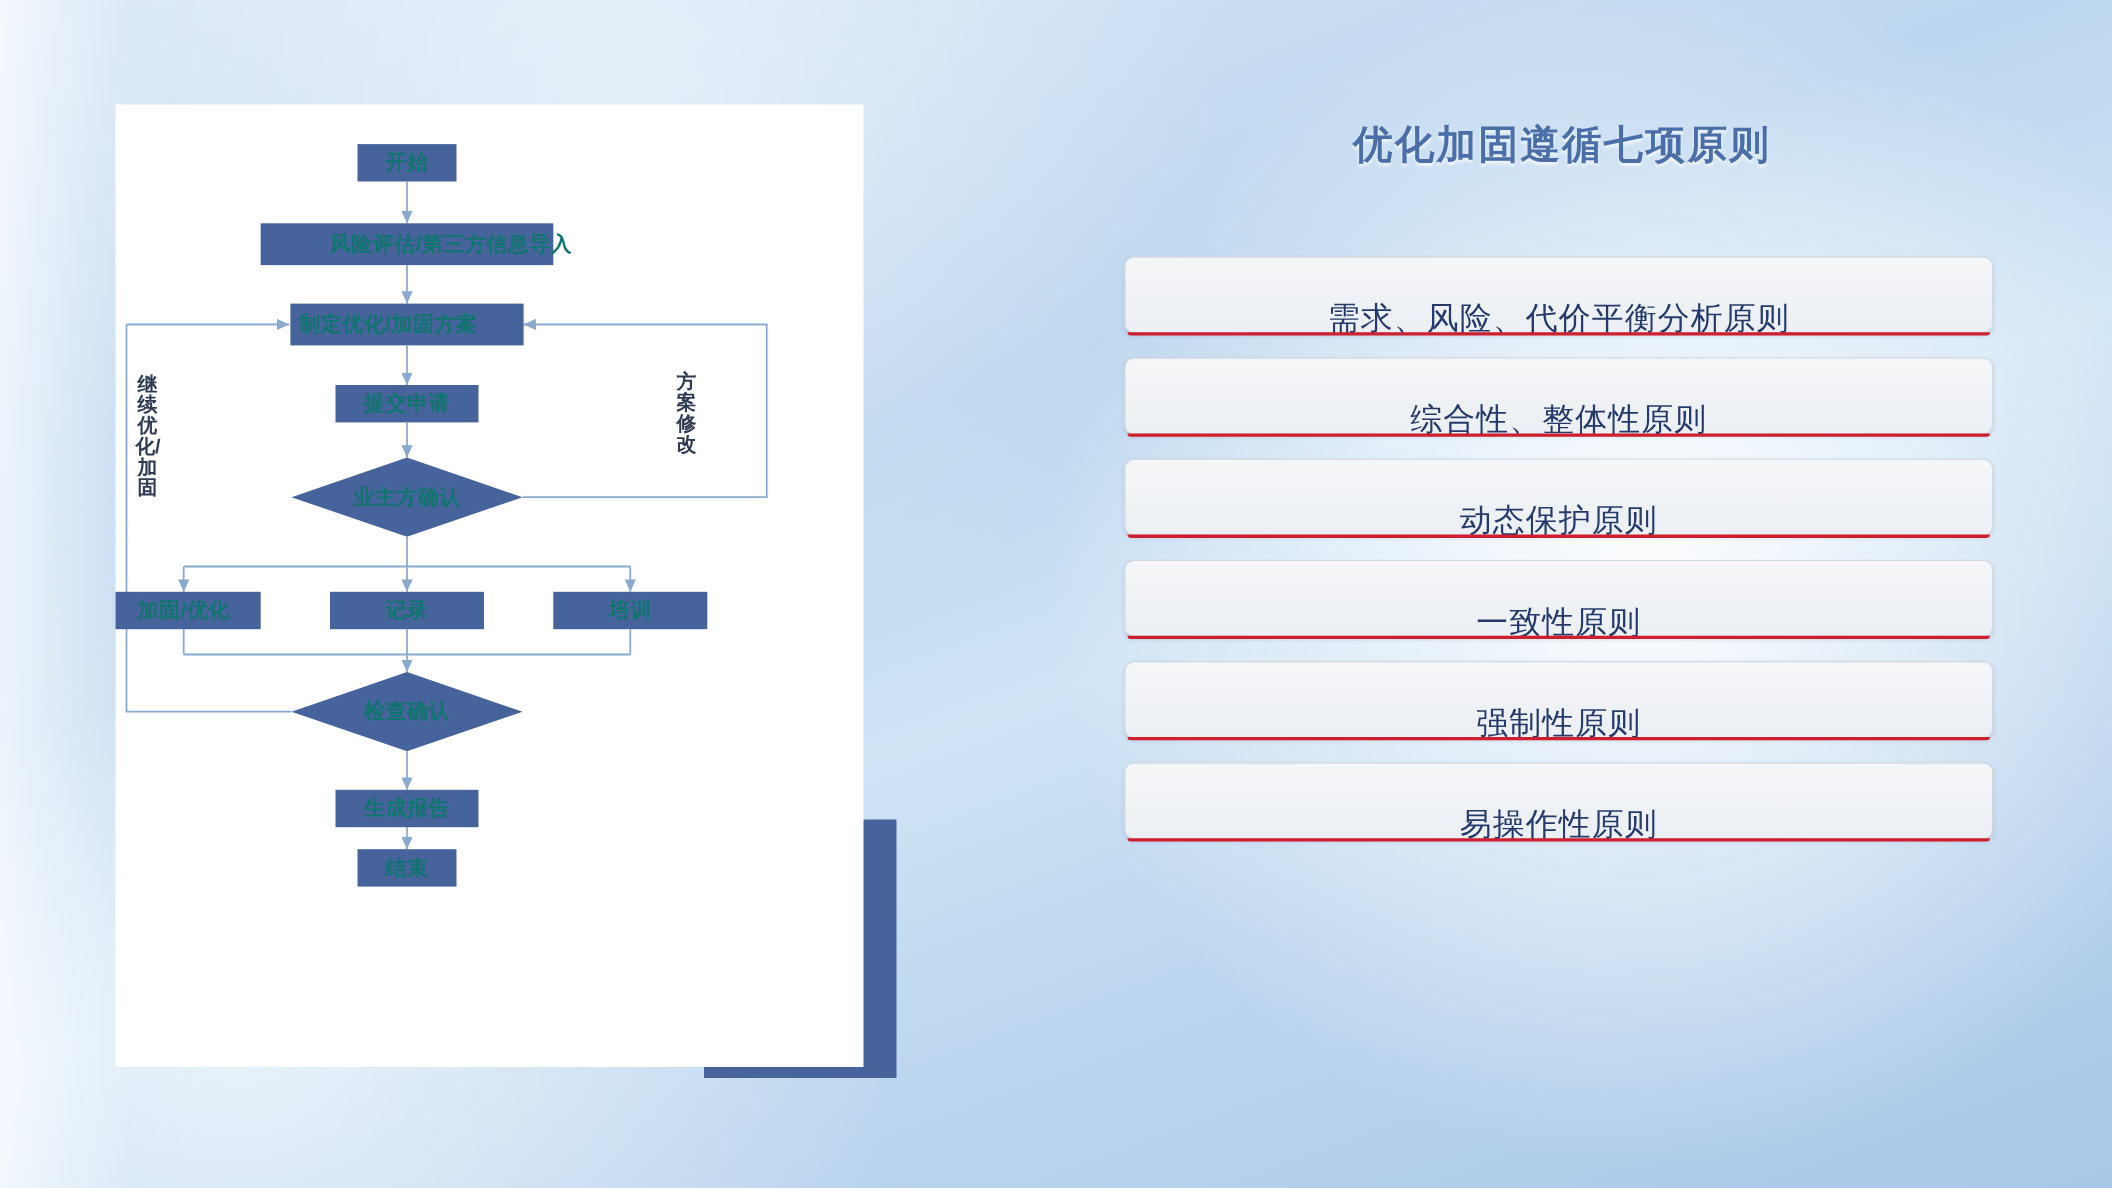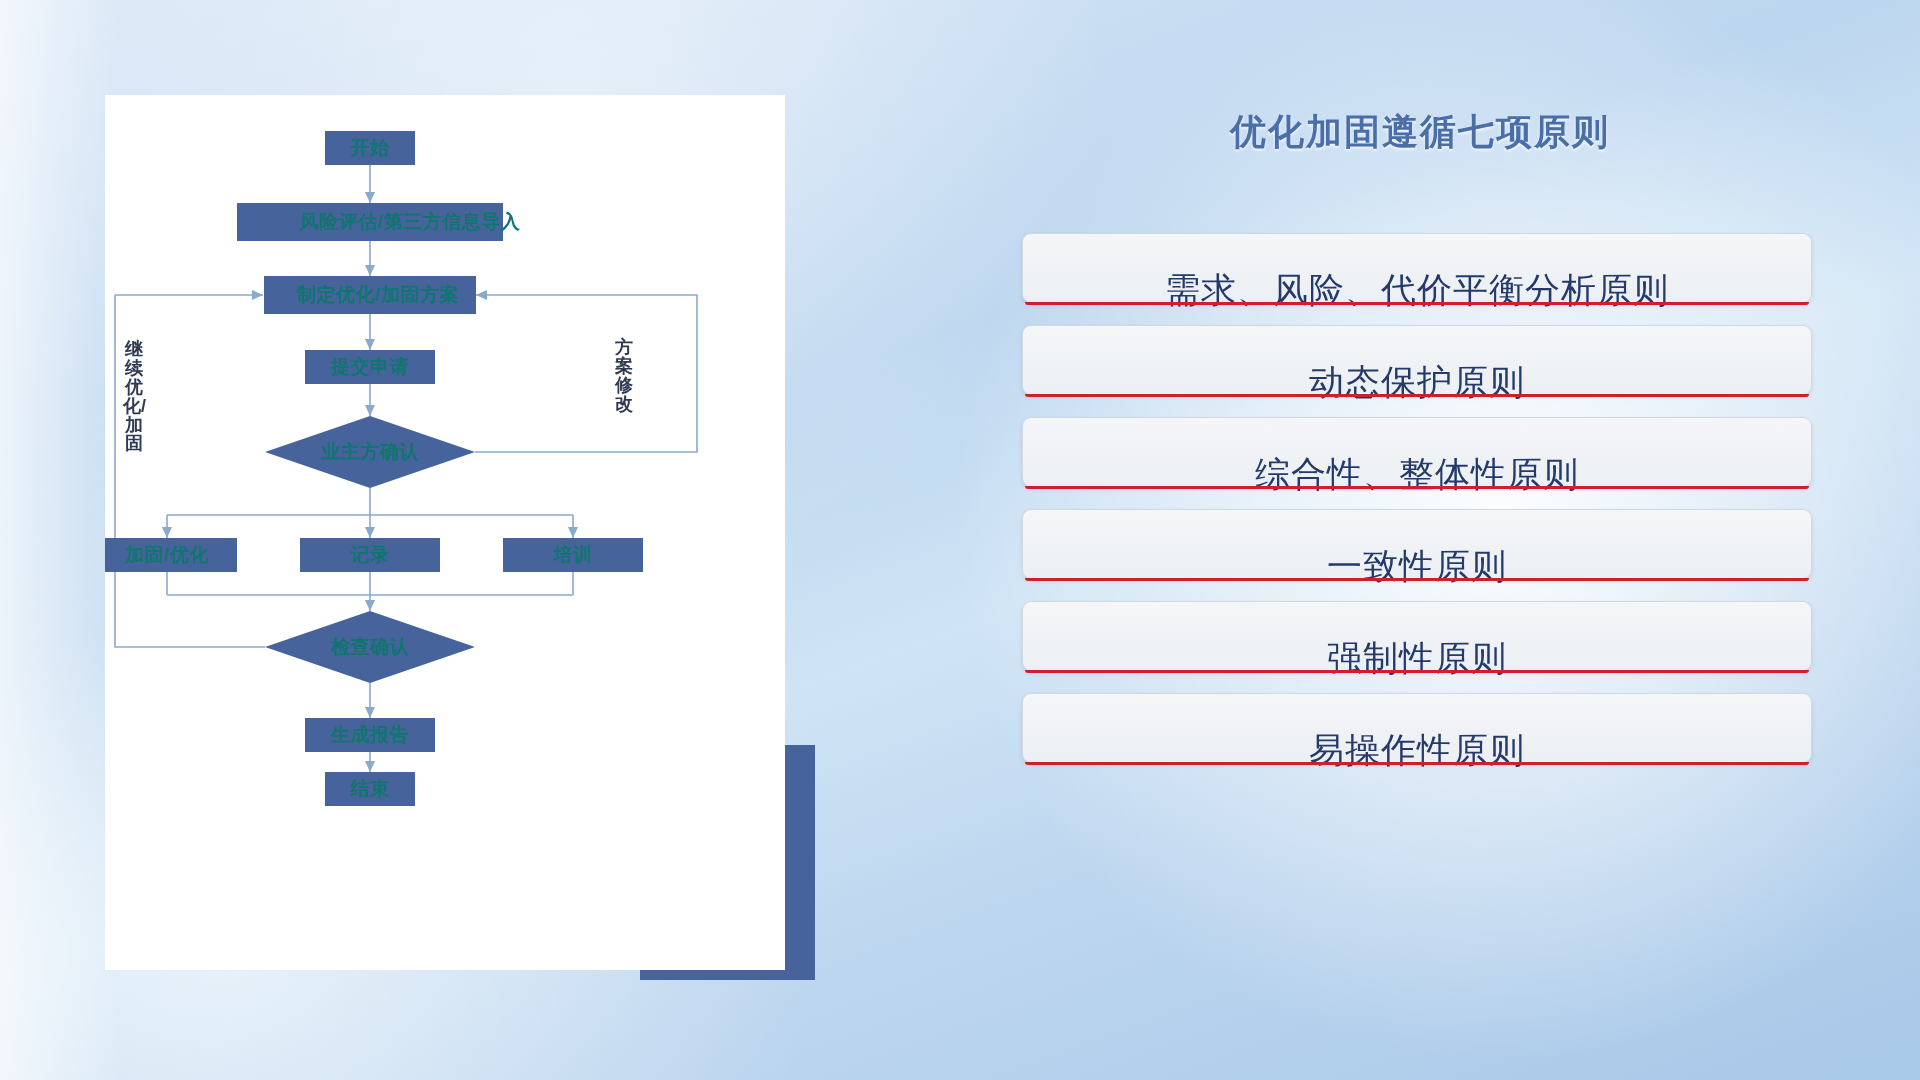--- a/index.html
+++ b/index.html
@@ -109,21 +109,21 @@
     content: "";
     position: absolute;
     left: 2px;
     right: 2px;
     bottom: -3px;
     height: 3px;
     border-radius: 0 0 8px 8px;
     background: #cf1f2e;
   }
   .principle-text {
-    font-size: 35px;
+    font-size: 29px;
     color: #243a6b;
     letter-spacing: 1px;
     margin-top: 44px;
   }
 </style>
 </head>
 <body>
 
 <div id="stage">
 
@@ -178,47 +178,47 @@
         <rect x="195" y="443" width="140" height="34" fill="#46639c"></rect>
         <rect x="398" y="443" width="140" height="34" fill="#46639c"></rect>
         <polygon points="265,516 370,552 265,588 160,552" fill="#46639c"></polygon>
         <rect x="200" y="623" width="130" height="34" fill="#46639c"></rect>
         <rect x="220" y="677" width="90" height="34" fill="#46639c"></rect>
       </g>
     </svg>
 
     <div class="fc-label" style="left:265px; top:53px;">开始</div>
     <div class="fc-label" style="left:265px; top:127px;margin-left:40px;">风险评估/第三方信息导入</div>
-    <div class="fc-label" style="left:273px; top:200px;text-align:right;">制定优化/加固方案</div>
+    <div class="fc-label" style="left:248px; top:200px;text-align:right;">制定优化/加固方案</div>
     <div class="fc-label" style="left:265px; top:272px;">提交申请</div>
     <div class="fc-label" style="left:265px; top:357px;">业主方确认</div>
     <div class="fc-label" style="left:62px;  top:460px;">加固/优化</div>
     <div class="fc-label" style="left:265px; top:460px;">记录</div>
     <div class="fc-label" style="left:468px; top:460px;">培训</div>
     <div class="fc-label" style="left:265px; top:552px;">检查确认</div>
     <div class="fc-label" style="left:265px; top:640px;text-align:right;">生成报告</div>
     <div class="fc-label" style="left:265px; top:694px;">结束</div>
 
     <div class="fc-side-label" style="left:18px;  top:245px;">继续优化/加固</div>
     <div class="fc-side-label" style="left:508px; top:243px;">方案修改</div>
   </div>
 
   <div id="right-title">优化加固遵循七项原则</div>
 
   <div id="principles">
     <div class="principle">
       <span class="principle-text">需求、风险、代价平衡分析原则</span>
     </div>
     <div class="principle">
+      <span class="principle-text">综合性、整体性原则</span>
+    </div>
+    <div class="principle">
       <span class="principle-text">动态保护原则</span>
     </div>
     <div class="principle">
-      <span class="principle-text">综合性、整体性原则</span>
-    </div>
-    <div class="principle">
       <span class="principle-text">一致性原则</span>
     </div>
     <div class="principle">
       <span class="principle-text">强制性原则</span>
     </div>
     <div class="principle">
       <span class="principle-text">易操作性原则</span>
     </div>
   </div>
 

